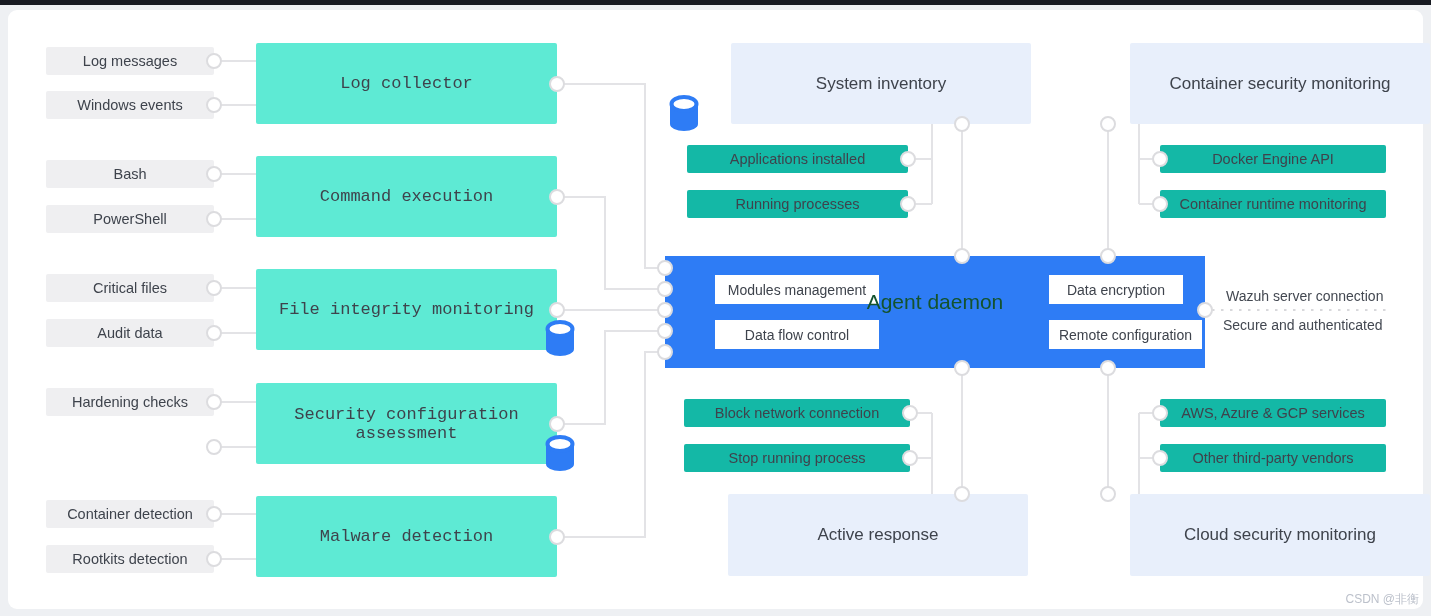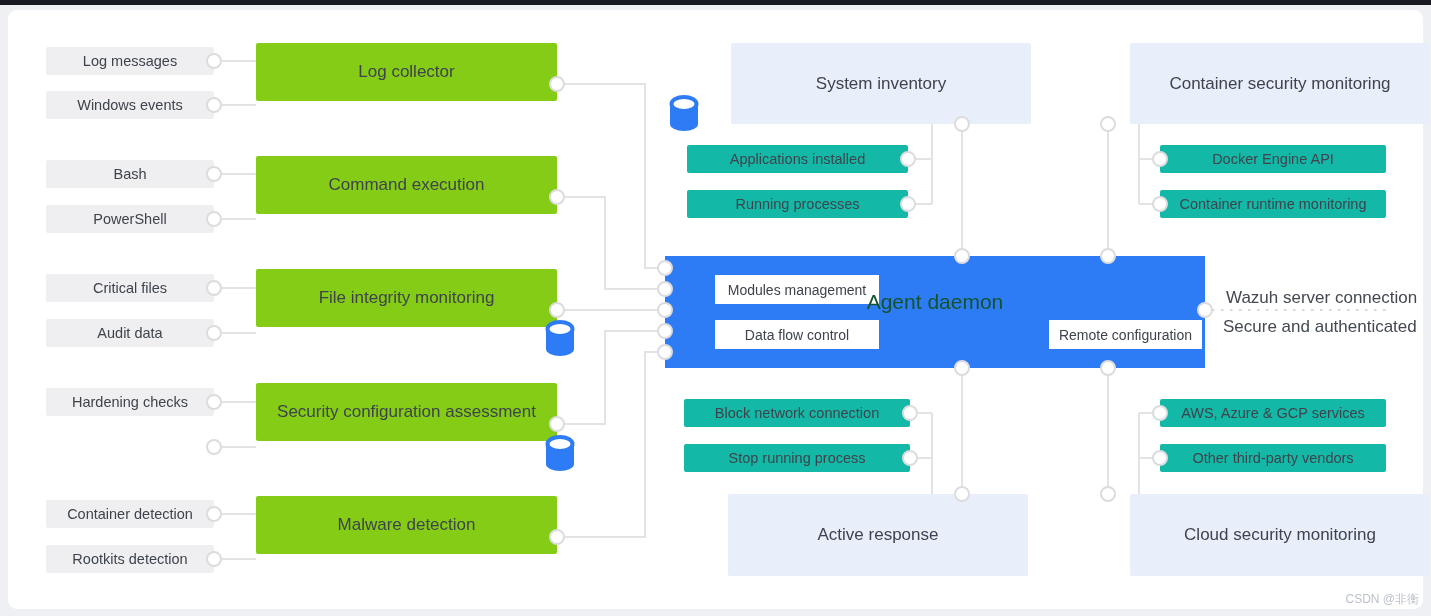--- a/index.html
+++ b/index.html
@@ -3,31 +3,31 @@
 <meta charset="utf-8">
 <style>
   html,body{margin:0;padding:0;background:#eef0f3;}
   .stage{position:relative;width:1431px;height:616px;background:#eef0f3;
          font-family:"Liberation Sans",sans-serif;overflow:hidden;color:#3e434c;}
   .topbar{position:absolute;left:0;top:0;width:1431px;height:5px;background:#171a21;}
   .sheet{position:absolute;left:8px;top:10px;width:1415px;height:599px;background:#ffffff;border-radius:9px;}
   .node{position:absolute;display:flex;align-items:center;justify-content:center;
         text-align:center;border-radius:2px;box-sizing:border-box;}
   .input{background:#efeff1;width:168px;height:28px;font-size:14.5px;}
-  .module{background:#84cc16;width:301px;height:58px;font-size:17px;}
+  .module{background:#5eead4;width:301px;height:81px;font-size:17px;font-family:Liberation Mono, monospace;}
   .big{background:#e8effb;font-size:17px;margin-left:44px;}
   .small{background:#14b8a6;height:28px;font-size:14.5px;}
   .agent{position:absolute;left:665px;top:256px;width:540px;height:112px;background:#2e7cf5;}
   .agent-title{position:absolute;left:665px;top:256px;width:540px;height:92px;
                display:flex;align-items:center;justify-content:center;
                color:#14532d;font-size:21px;pointer-events:none;}
   .acontrol{position:absolute;height:29px;background:#ffffff;display:flex;align-items:center;
             justify-content:center;font-size:14px;color:#3e434c;margin-left:24px;}
   .wires{position:absolute;left:0;top:0;pointer-events:none;}
-  .conn-text{position:absolute;text-align:right;font-size:17px;color:#434851;white-space:nowrap;}
+  .conn-text{position:absolute;text-align:right;font-size:14px;color:#434851;white-space:nowrap;}
   .watermark{position:absolute;right:12px;top:591px;font-size:12px;color:#bcc1cb;}
 </style>
 </head>
 <body>
 
 <div class="stage">
   <div class="topbar"></div>
   <div class="sheet"></div>
 
   <div class="node input" style="left:46px;top:47px">Log messages</div>
@@ -58,20 +58,21 @@
   <div class="node small" style="left:684px;top:444px;width:226px">Stop running process</div>
   <div class="node big" style="left:684px;top:494px;width:300px;height:82px">Active response</div>
 
   <div class="node small" style="left:1160px;top:399px;width:226px">AWS, Azure &amp; GCP services</div>
   <div class="node small" style="left:1160px;top:444px;width:226px">Other third-party vendors</div>
   <div class="node big" style="left:1086px;top:494px;width:300px;height:82px">Cloud security monitoring</div>
 
   <div class="agent"></div>
   <div class="acontrol" style="left:691px;top:275px;width:164px">Modules management</div>
   <div class="acontrol" style="left:691px;top:320px;width:164px">Data flow control</div>
+  <div class="acontrol" style="left:1025px;top:275px;width:134px">Data encryption</div>
   <div class="acontrol" style="left:1025px;top:320px;width:153px">Remote configuration</div>
   <div class="agent-title">Agent daemon</div>
 
   <svg class="wires" width="1431" height="616" viewBox="0 0 1431 616">
     <g stroke="#e3e3e6" stroke-width="2" fill="none">
       <path d="M214,61 H256 M214,105 H256 M214,174 H256 M214,219 H256 M214,288 H256 M214,333 H256 M214,402 H256 M214,447 H256 M214,514 H256 M214,559 H256"></path>
       <path d="M557,84 H645 V268 H665 M557,197 H605 V289 H665 M557,310 H665 M557,424 H605 V331 H665 M557,537 H645 V352 H665"></path>
       <path d="M962,124 V256 M932,124 V204 M908,159 H932 M908,204 H932"></path>
       <path d="M1108,124 V256 M1139,124 V204 M1139,159 H1160 M1139,204 H1160"></path>
       <path d="M962,368 V494 M932,413 V494 M910,413 H932 M910,458 H932"></path>

